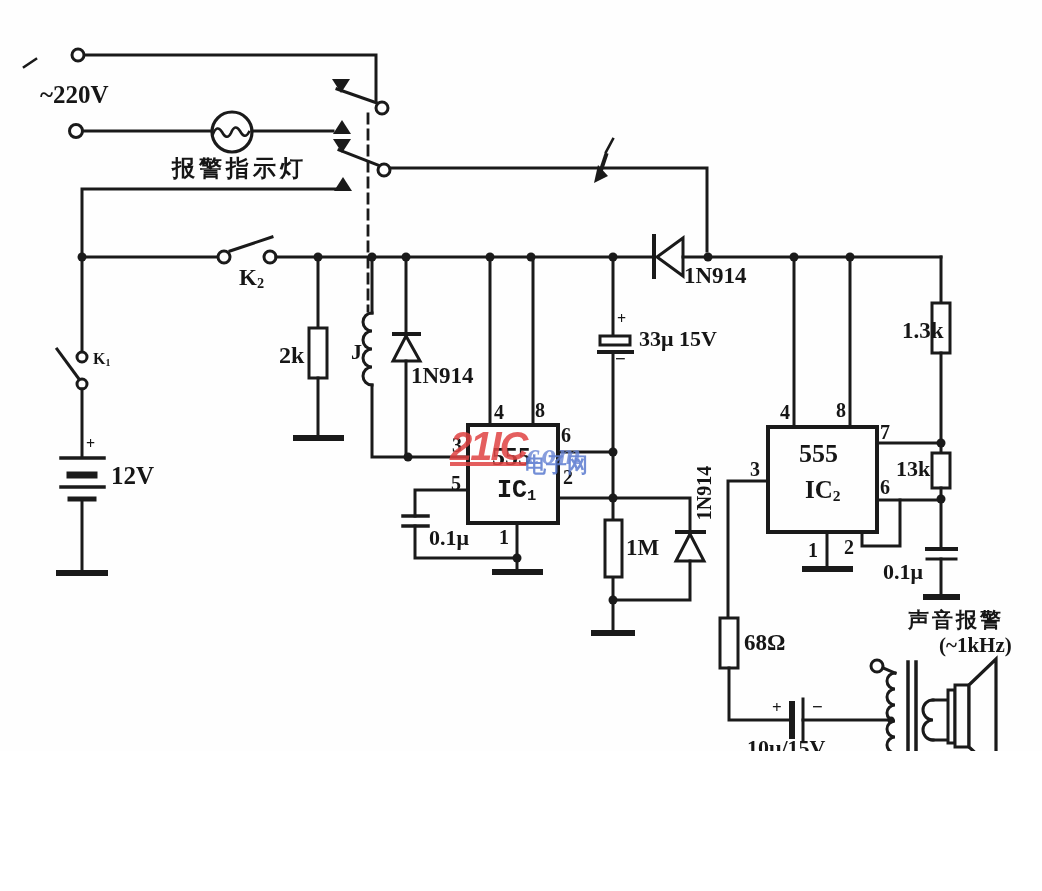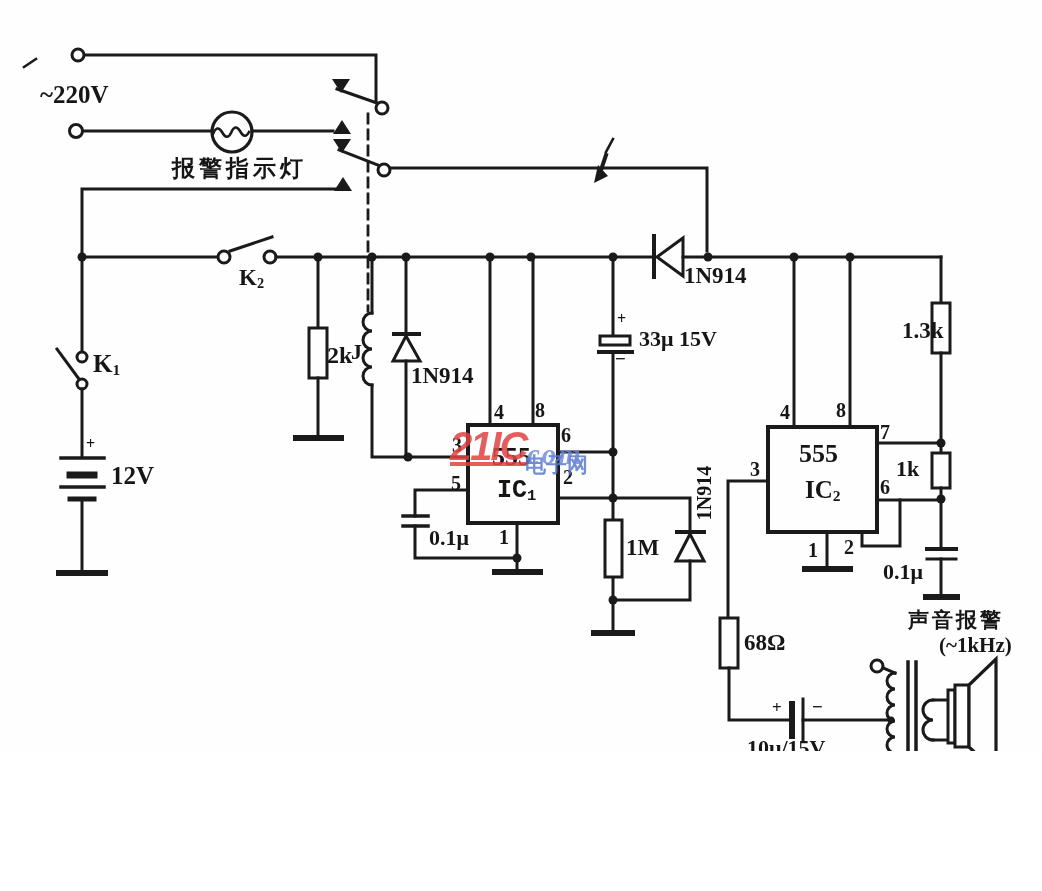--- a/index.html
+++ b/index.html
@@ -207,31 +207,31 @@
     <circle cx="517" cy="558" r="4.5"></circle>
         <circle cx="941" cy="443" r="4.5"></circle>
     <circle cx="941" cy="499" r="4.5"></circle>
         <circle cx="891" cy="720" r="3.5"></circle>
   </g>
 </svg>
 
   <div class="lbl" style="left:40px;top:82px;font-size:25px;">~220V</div>
   <div class="lbl" style="left:172px;top:157px;font-size:23px;letter-spacing:4px;">报警指示灯</div>
 
-  <div class="lbl" style="left:93px;top:351px;font-size:25px;">
+  <div class="lbl" style="left:93px;top:351px;font-size:16px;">
     <span>K</span><span class="sub">1</span>
   </div>
   <div class="lbl" style="left:239px;top:266px;font-size:23px;">
     <span>K</span><span class="sub">2</span>
   </div>
 
   <div class="lbl" style="left:86px;top:436px;font-size:16px;">+</div>
   <div class="lbl" style="left:111px;top:463px;font-size:25px;">12V</div>
 
-  <div class="lbl" style="left:279px;top:343px;font-size:24px;margin-left:48px;">2k</div>
+  <div class="lbl" style="left:279px;top:343px;font-size:24px;">2k</div>
   <div class="lbl" style="left:351px;top:341px;font-size:22px;">J</div>
   <div class="lbl" style="left:411px;top:364px;font-size:23px;">1N914</div>
   <div class="lbl" style="left:684px;top:264px;font-size:23px;">1N914</div>
 
   <div class="lbl" style="left:617px;top:311px;font-size:16px;">+</div>
   <div class="lbl" style="left:615px;top:349px;font-size:19px;">−</div>
   <div class="lbl" style="left:639px;top:328px;font-size:22px;">33μ 15V</div>
 
   <div class="lbl" style="left:494px;top:402px;font-size:20px;">4</div>
   <div class="lbl" style="left:535px;top:400px;font-size:20px;">8</div>
@@ -255,21 +255,21 @@
   <div class="lbl" style="left:750px;top:459px;font-size:20px;">3</div>
   <div class="lbl" style="left:880px;top:477px;font-size:20px;">6</div>
   <div class="lbl" style="left:808px;top:540px;font-size:20px;">1</div>
   <div class="lbl" style="left:844px;top:537px;font-size:20px;">2</div>
   <div class="lbl" style="left:799px;top:441px;font-size:26px;">555</div>
   <div class="lbl" style="left:805px;top:477px;font-size:25px;">
     <span>IC</span><span class="sub">2</span>
   </div>
 
   <div class="lbl" style="left:902px;top:319px;font-size:23px;">1.3k</div>
-  <div class="lbl" style="left:896px;top:458px;font-size:22px;">1k</div>
+  <div class="lbl" style="left:896px;top:458px;font-size:22px;">13k</div>
   <div class="lbl" style="left:883px;top:561px;font-size:22px;">0.1μ</div>
   <div class="lbl" style="left:744px;top:631px;font-size:23px;">68Ω</div>
 
   <div class="lbl" style="left:772px;top:699px;font-size:17px;">+</div>
   <div class="lbl" style="left:812px;top:697px;font-size:19px;">−</div>
   <div class="lbl" style="left:747px;top:737px;font-size:22px;">10μ/15V</div>
 
   <div class="lbl" style="left:908px;top:610px;font-size:21px;letter-spacing:3px;">声音报警</div>
   <div class="lbl" style="left:939px;top:635px;font-size:21px;">(~1kHz)</div>
   <div class="lbl" style="left:921px;top:780px;font-size:23px;letter-spacing:3px;text-align:right;">振声器</div>

